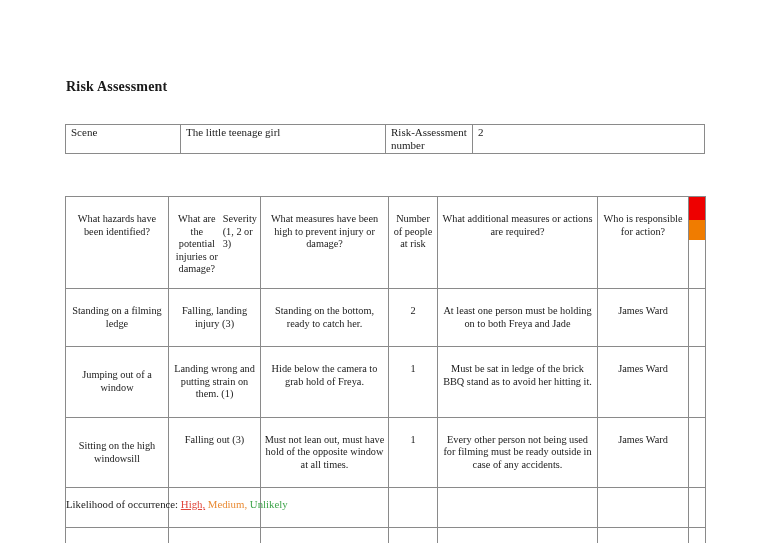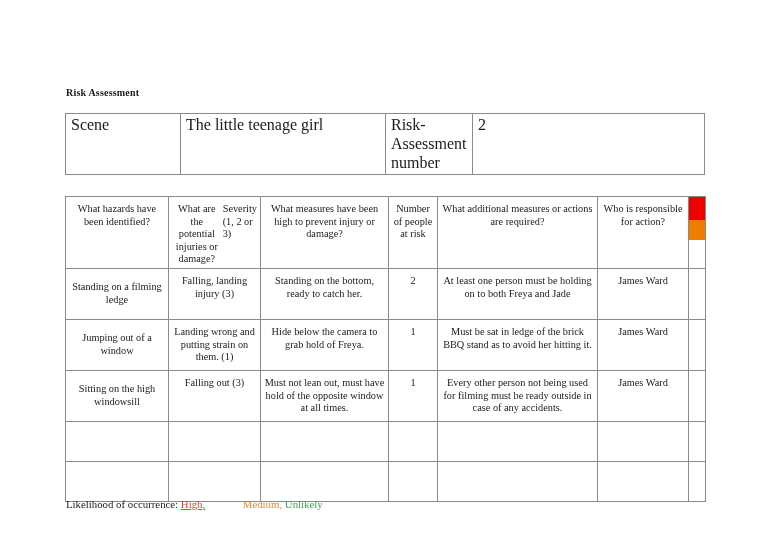--- a/index.html
+++ b/index.html
@@ -6,32 +6,32 @@
   .page{
     position:relative;
     width:768px;height:543px;
     background:#ffffff;
     font-family:"Liberation Serif","DejaVu Serif",serif;
     color:#1a1a1a;
     overflow:hidden;
   }
   .title{
     position:absolute;left:66px;top:79px;
-    font-size:10px;font-weight:bold;letter-spacing:0.2px;margin-top:8px;
+    font-size:14px;font-weight:bold;letter-spacing:0.2px;
   }
   table{border-collapse:collapse;table-layout:fixed;}
   td{border:1px solid #8a8a8a;vertical-align:top;overflow:hidden;}
 
   
-  .info-table{position:absolute;left:65px;top:113px;width:639px;font-size:16px;line-height:1.2;padding-left:32px;}
+  .info-table{position:absolute;left:65px;top:124px;width:639px;font-size:11px;line-height:1.2;padding-left:32px;}
   .info-table td{padding:1px 4px 1px 5px;}
 
   
   .risk-table{position:absolute;left:65px;top:196px;width:640px;font-size:10.3px;line-height:1.22;}
-  .risk-table td{padding:6px 3px;text-align:center;}
+  .risk-table td{padding:16px 3px;text-align:center;}
   .risk-table td.color-cell{padding:0;vertical-align:top;}
   .hdr-injuries{position:relative;}
   .hdr-injuries .inner{display:flex;flex-direction:row;justify-content:space-between;height:100%;}
   .severity-note{text-align:left;padding-left:1px;}
   .v-mid{vertical-align:middle;}
   .legend-stack{display:flex;flex-direction:column;height:100%;}
   .legend-stack div{width:100%;}
   .seg-high{height:23px;}
   .seg-med{height:20px;}
   .seg-unl{flex:1;}
@@ -156,16 +156,16 @@
       <td></td>
       <td></td>
       <td class="color-cell">
         <div class="fill" style="background-color: rgb(255, 255, 255);"></div>
       </td>
     </tr>
   </tbody>
     </table>
 
   <div class="footer">
-    <span>Likelihood of occurrence: </span><span style="color: rgb(224, 69, 58); text-decoration: underline;">High,</span><span> </span><span style="color: rgb(233, 138, 51); margin-left: 35px;">Medium,</span><span> </span><span style="color: rgb(61, 164, 74);">Unlikely</span>
+    <span>Likelihood of occurrence: </span><span style="color: rgb(224, 69, 58); text-decoration: underline;">High,</span><span> </span><span style="color: rgb(233, 138, 51);">Medium,</span><span> </span><span style="color: rgb(61, 164, 74);">Unlikely</span>
   </div>
 
 </div>
 
 </body></html>

